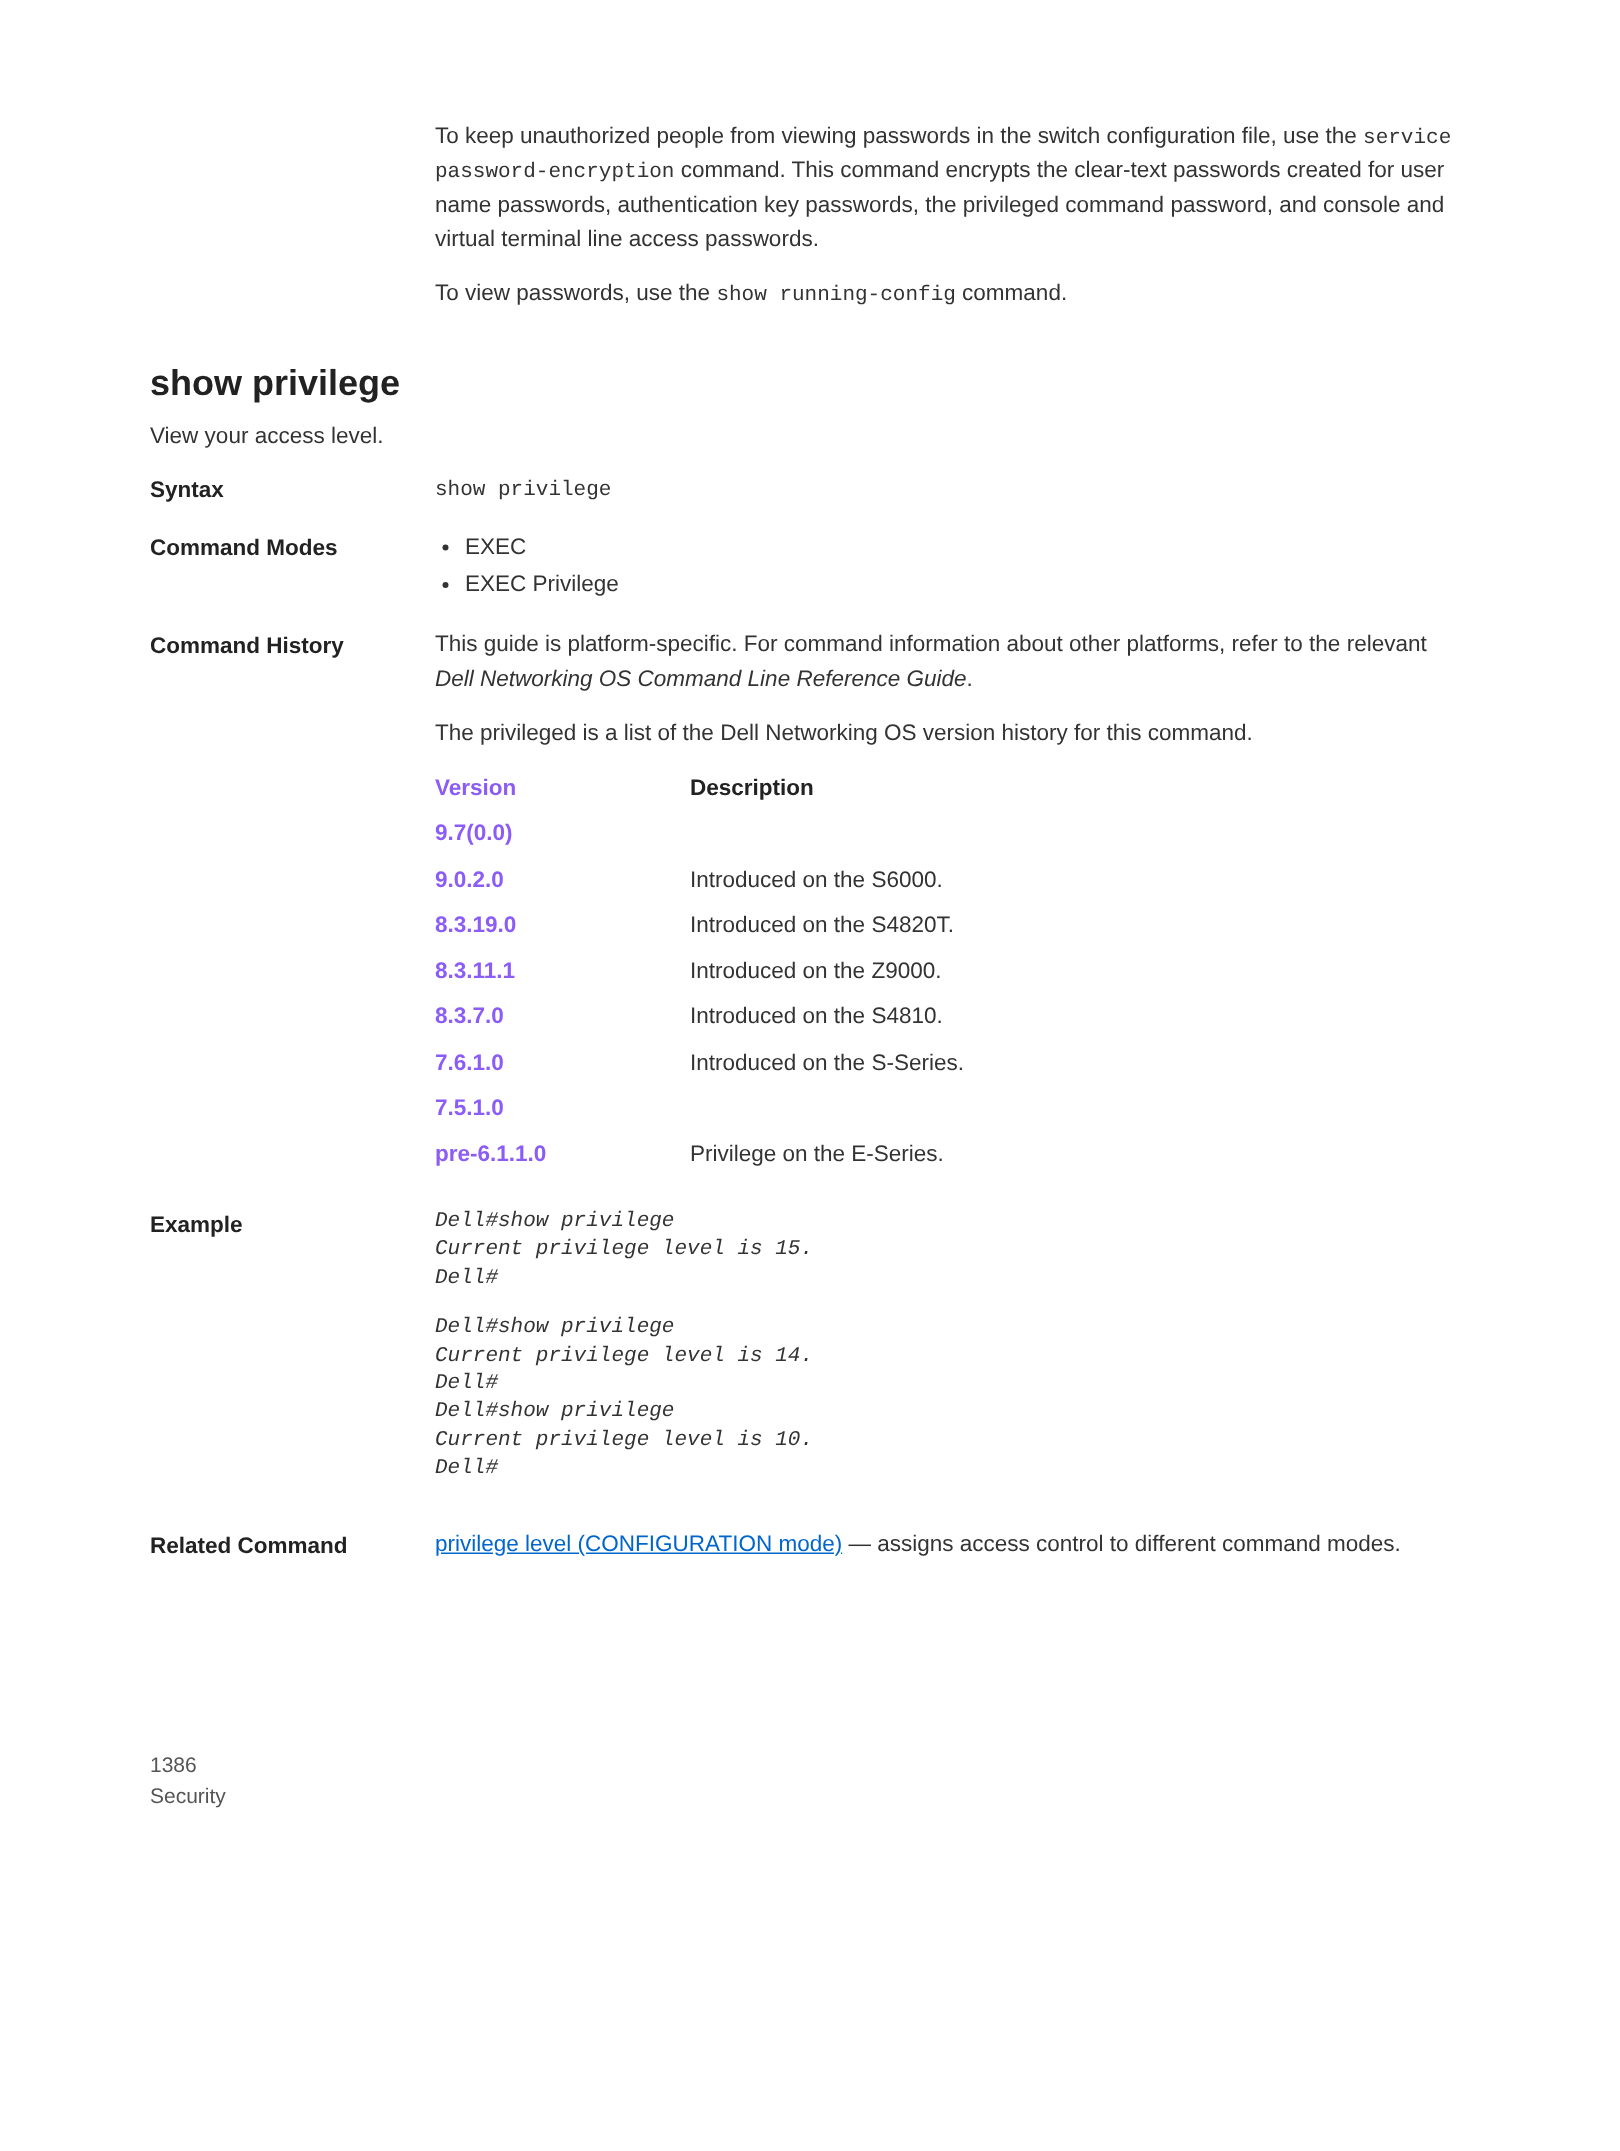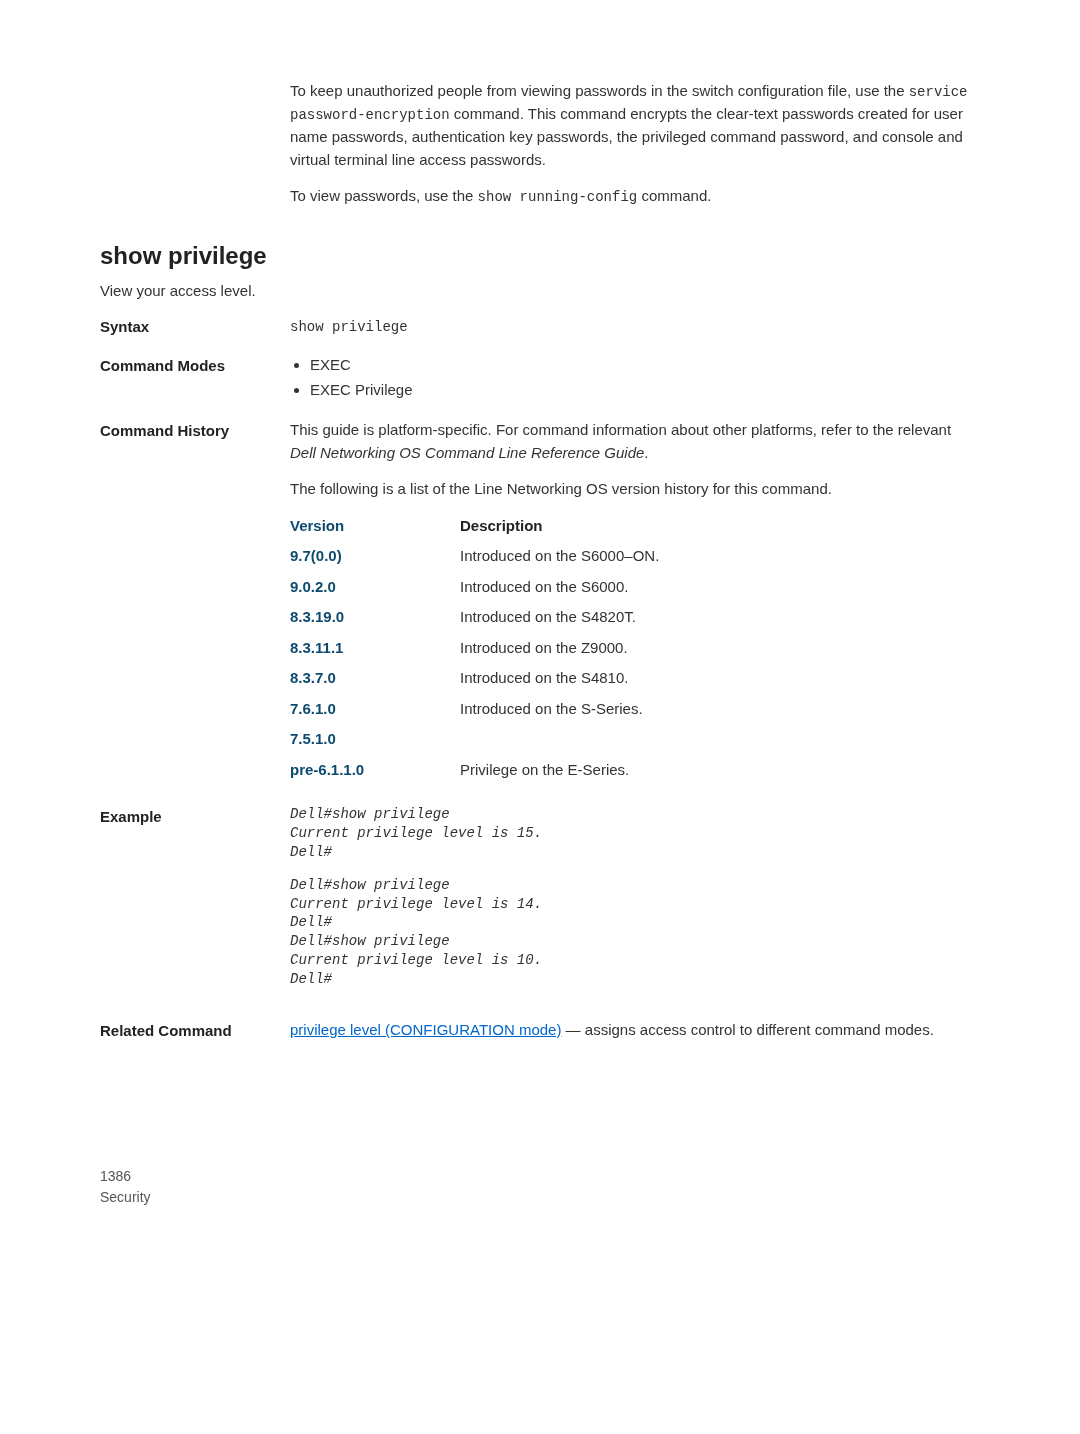--- a/index.html
+++ b/index.html
@@ -60,21 +60,21 @@
     margin-bottom: 14px;
   }
   .dl-row {
     display: flex;
     margin-bottom: 8px;
   }
   .dl-term {
     width: 170px;
     flex-shrink: 0;
     font-weight: 700;
-    color: #0c4a6e;
+    color: #8b5cf6;
   }
   .dl-def {
     flex: 1;
   }
   .italic {
     font-style: italic;
   }
   pre.example {
     font-family: "Courier New", Courier, monospace;
     font-size: 14px;
@@ -127,29 +127,28 @@
     </ul>
   </div>
 </div>
 
 <div class="field-row">
   <div class="field-label">Command History</div>
   <div class="field-body">
     <p>
       <span>This guide is platform-specific. For command information about other platforms, refer to the relevant </span><span class="italic">Dell Networking OS Command Line Reference Guide</span><span>.</span>
     </p>
-    <p>The following is a list of the Line Networking OS version history for this command.</p>
+    <p>The privileged is a list of the Dell Networking OS version history for this command.</p>
 
     <div class="dl-row">
       <div class="dl-term">Version</div>
       <div class="dl-def" style="font-weight:700;color:#222;">Description</div>
     </div>
     <div class="dl-row">
       <div class="dl-term">9.7(0.0)</div>
-      <div class="dl-def">Introduced on the S6000–ON.</div>
     </div>
     <div class="dl-row">
       <div class="dl-term">9.0.2.0</div>
       <div class="dl-def">Introduced on the S6000.</div>
     </div>
     <div class="dl-row">
       <div class="dl-term">8.3.19.0</div>
       <div class="dl-def">Introduced on the S4820T.</div>
     </div>
     <div class="dl-row">

